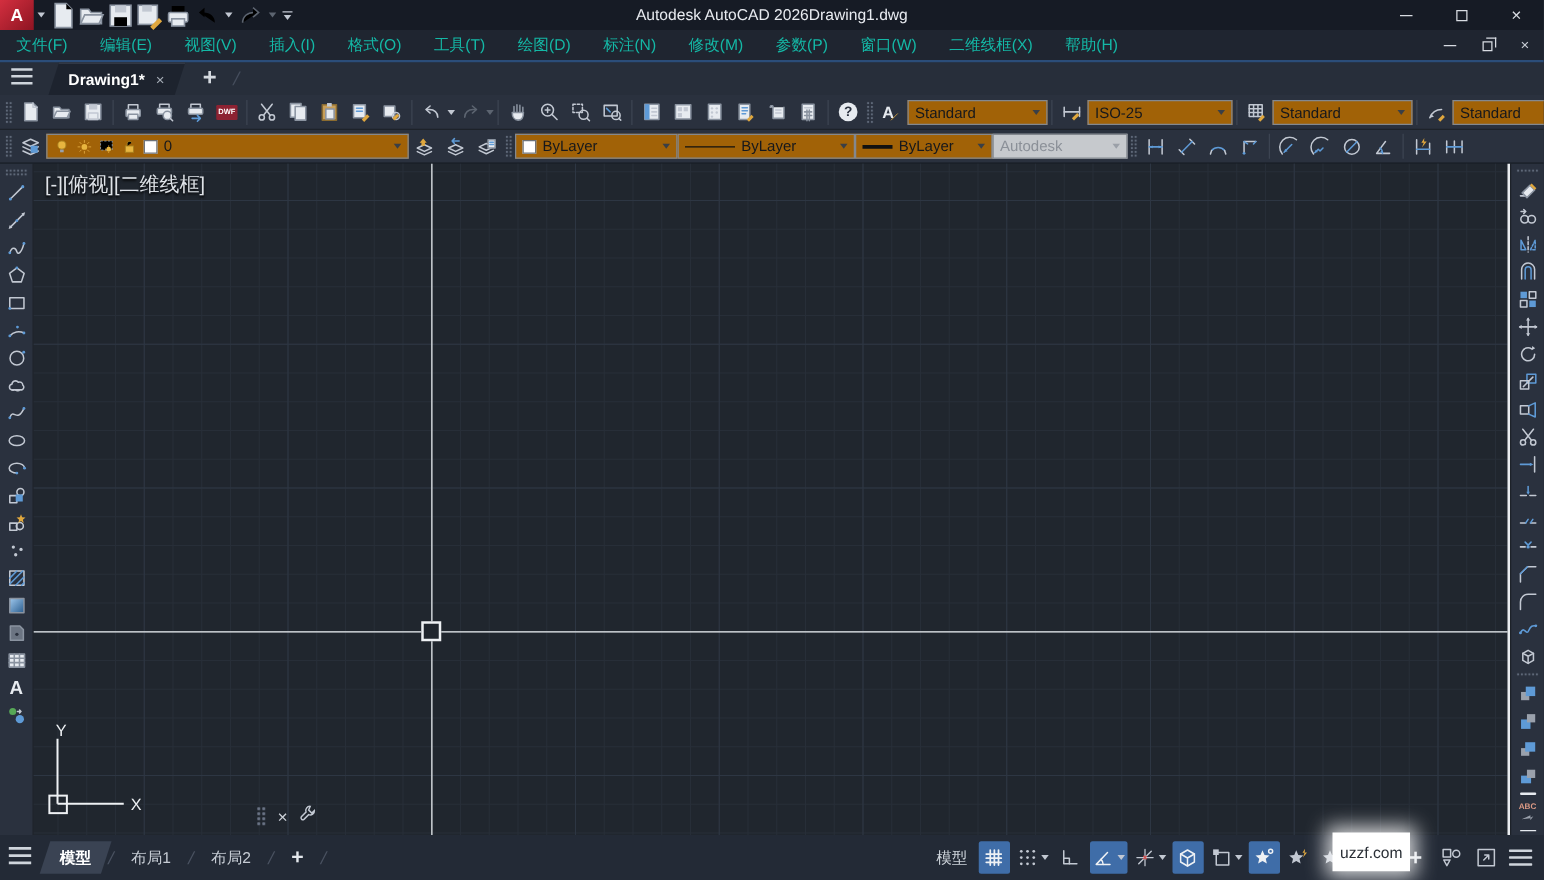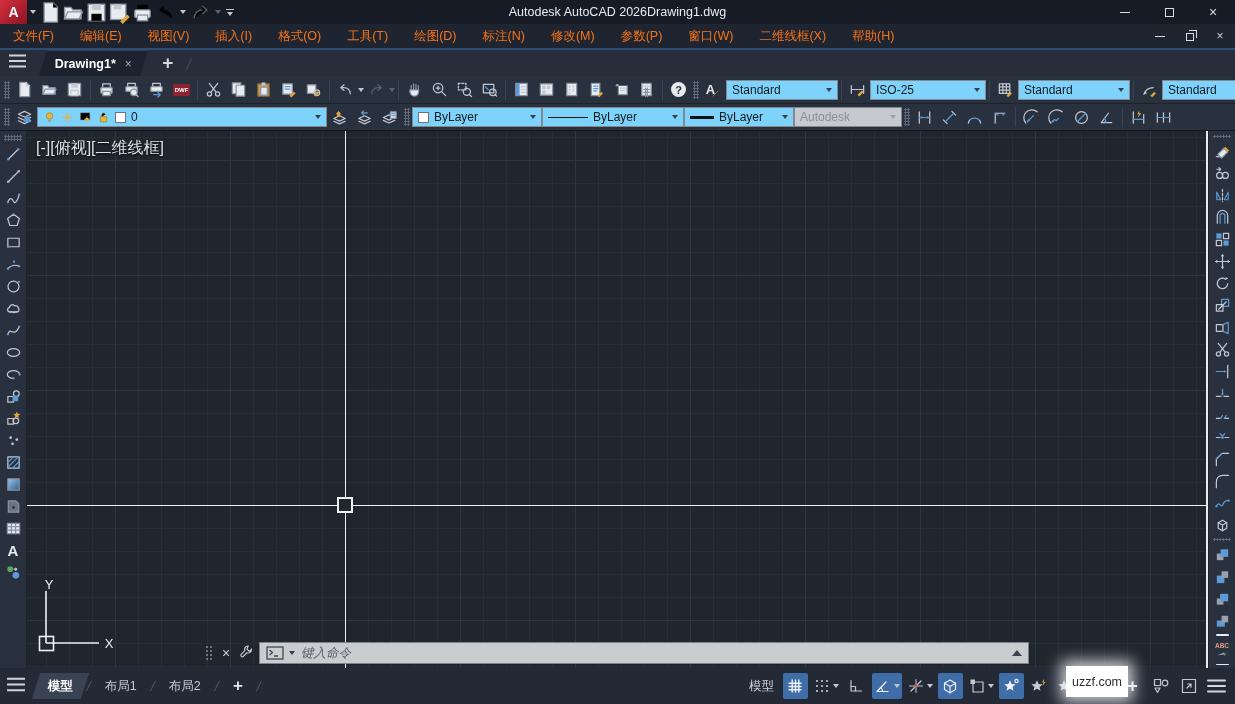--- a/index.html
+++ b/index.html
@@ -16,21 +16,21 @@
   .carbtn{width:12px;display:flex;justify-content:center}
   #title-text{position:absolute;left:0;right:0;top:0;height:24px;display:flex;align-items:center;justify-content:center;gap:0;pointer-events:none;font-size:12.5px;color:#e8ebf0}
   .winbtn{width:44px;height:24px;display:flex;align-items:center;justify-content:center;color:#d8dce2;font-size:14px}
   .maxbox{width:9px;height:9px;border:1px solid #d8dce2}
   .minline{width:10px;height:1px;background:#d8dce2}
   .restore{width:8px;height:8px;border:1px solid #d8dce2;position:relative;margin-top:2px}
   .restore::before{content:"";position:absolute;left:2px;top:-4px;width:7px;height:7px;border:1px solid #d8dce2;border-left:none;border-bottom:none}
 
   
   #menubar{height:26px;background:#1f2530;border-bottom:2px solid #2b4d79;font-size:12.5px}
-  .menu-item{padding:0 13px;height:24px;display:flex;align-items:center;color:#f97316}
+  .menu-item{padding:0 13px;height:24px;display:flex;align-items:center;color:#14b8a6}
   .docbtn{width:30px;height:24px;display:flex;align-items:center;justify-content:center;color:#c9ced6;font-size:12px}
 
   
   #tabrow{height:26px;background:#272e3a;padding-left:8px}
   .hamb svg{width:19px;height:16px;stroke:#cfd5dc;stroke-width:2}
   .doctab{height:26px;margin-left:16px;background:#1d232e;display:flex;align-items:center;padding:0 12px;transform:skewX(-18deg);border-top:1px solid #39414e}
   .doctab>*{transform:skewX(18deg)}
   .doctab .lbl{font-weight:bold;color:#fff;font-size:12.5px}
   .doctab .x{margin-left:9px;color:#a6adb7;font-size:12px}
   .newtab{margin-left:18px;color:#d4d9df;font-size:19px;font-weight:bold}
@@ -43,21 +43,21 @@
   .tbtn{width:25px;height:24px;flex:none;display:flex;align-items:center;justify-content:center}
   .tbtn svg,.sbtn svg{width:17px;height:17px;fill:none;stroke:#c2c8d2;stroke-width:1.3;stroke-linecap:round;stroke-linejoin:round}
   .f{fill:#c2c8d2;stroke:none}
   .bl{stroke:#5e9ad6}.blf{fill:#5e9ad6;stroke:none}
   .yl{stroke:#dfa73e}.ylf{fill:#dfa73e;stroke:none}
   .pg{fill:#e7ebf0;stroke:#8a93a0}
   .dim{stroke:#5c6470}
   .sep{width:1px;height:20px;background:#3c4452;margin:0 3px;flex:none}
   .grip{width:6px;height:18px;flex:none;margin:0 2px;background-image:radial-gradient(circle,#5e6878 1px,transparent 1.2px);background-size:3px 3px}
   .hgrip{height:6px;width:18px;margin:2px 0;background-image:radial-gradient(circle,#5e6878 1px,transparent 1.2px);background-size:3px 3px}
-  .combo{height:20px;background:#7dd3fc;border:1px solid #83888f;display:flex;align-items:center;font-size:12px;color:#16181c;padding:0 5px;gap:5px;flex:none}
+  .combo{height:20px;background:#a16207;border:1px solid #83888f;display:flex;align-items:center;font-size:12px;color:#16181c;padding:0 5px;gap:5px;flex:none}
   .combo .cv{white-space:nowrap;overflow:hidden}
   .combo .car{margin-left:auto}
   .combo.disabled{background:#c6c9cd;color:#8b9098}
   .combo.disabled .car{border-top-color:#9ba0a8}
   .wsq{width:11px;height:11px;background:#fff;border:1px solid #6e737a;flex:none}
   .ltline{width:40px;height:1px;background:#111;flex:none}
   .lwline{width:24px;height:3px;background:#111;flex:none}
   .glyph-a{font-size:13px;font-weight:bold;color:#e7ebf0}
   .dwfbox{background:#8d2232;color:#fff;font-size:6px;font-weight:bold;padding:3px 2px;border-radius:1px;letter-spacing:0}
   .qmark{width:15px;height:15px;border-radius:50%;background:#e7ebf0;color:#2a313e;font-weight:bold;font-size:11px;display:flex;align-items:center;justify-content:center}
@@ -747,31 +747,20 @@
       <text x="16" y="10" text-anchor="middle">Y</text>
       <text x="76" y="69" text-anchor="middle">X</text>
     </svg>
 
     <div id="cmdline">
       <span class="grip2"></span>
       <span id="cmd-close">×</span>
       <span id="cmd-wrench"><svg viewBox="0 0 18 18">
             <path d="M11 2.5a4 4 0 00-4 5.5L2.5 12.5a1.8 1.8 0 002.5 2.5L9.5 10.5a4 4 0 005.5-4L12.5 9 9.5 6z"></path>
           </svg></span>
-      <div id="cmd-bar">
-        <span class="chip">
-            <svg viewBox="0 0 20 14">
-              <rect x="1" y="1" width="16" height="12"></rect>
-              <path d="M3.5 4l3 2.5-3 2.5M8 10h4"></path>
-            </svg>
-            <span class="car dk"></span>
-          </span>
-        <span id="cmd-prompt">键入命令</span>
-        <span class="up-car"></span>
-      </div>
     </div>
   </div>
 
   <div class="rail" id="rail-right">
     <span class="hgrip"></span>
     <span class="tbtn">
         <svg viewBox="0 0 18 18">
           <path d="M2.5 14.5h6"></path>
           <path d="M4 12l6.5-6.5 4 4L8 16z" style="fill:#e7ebf0;stroke:#8a93a0"></path>
           <path class="ylf" d="M10.5 5.5l4 4 1.5-1.5-4-4z"></path>

